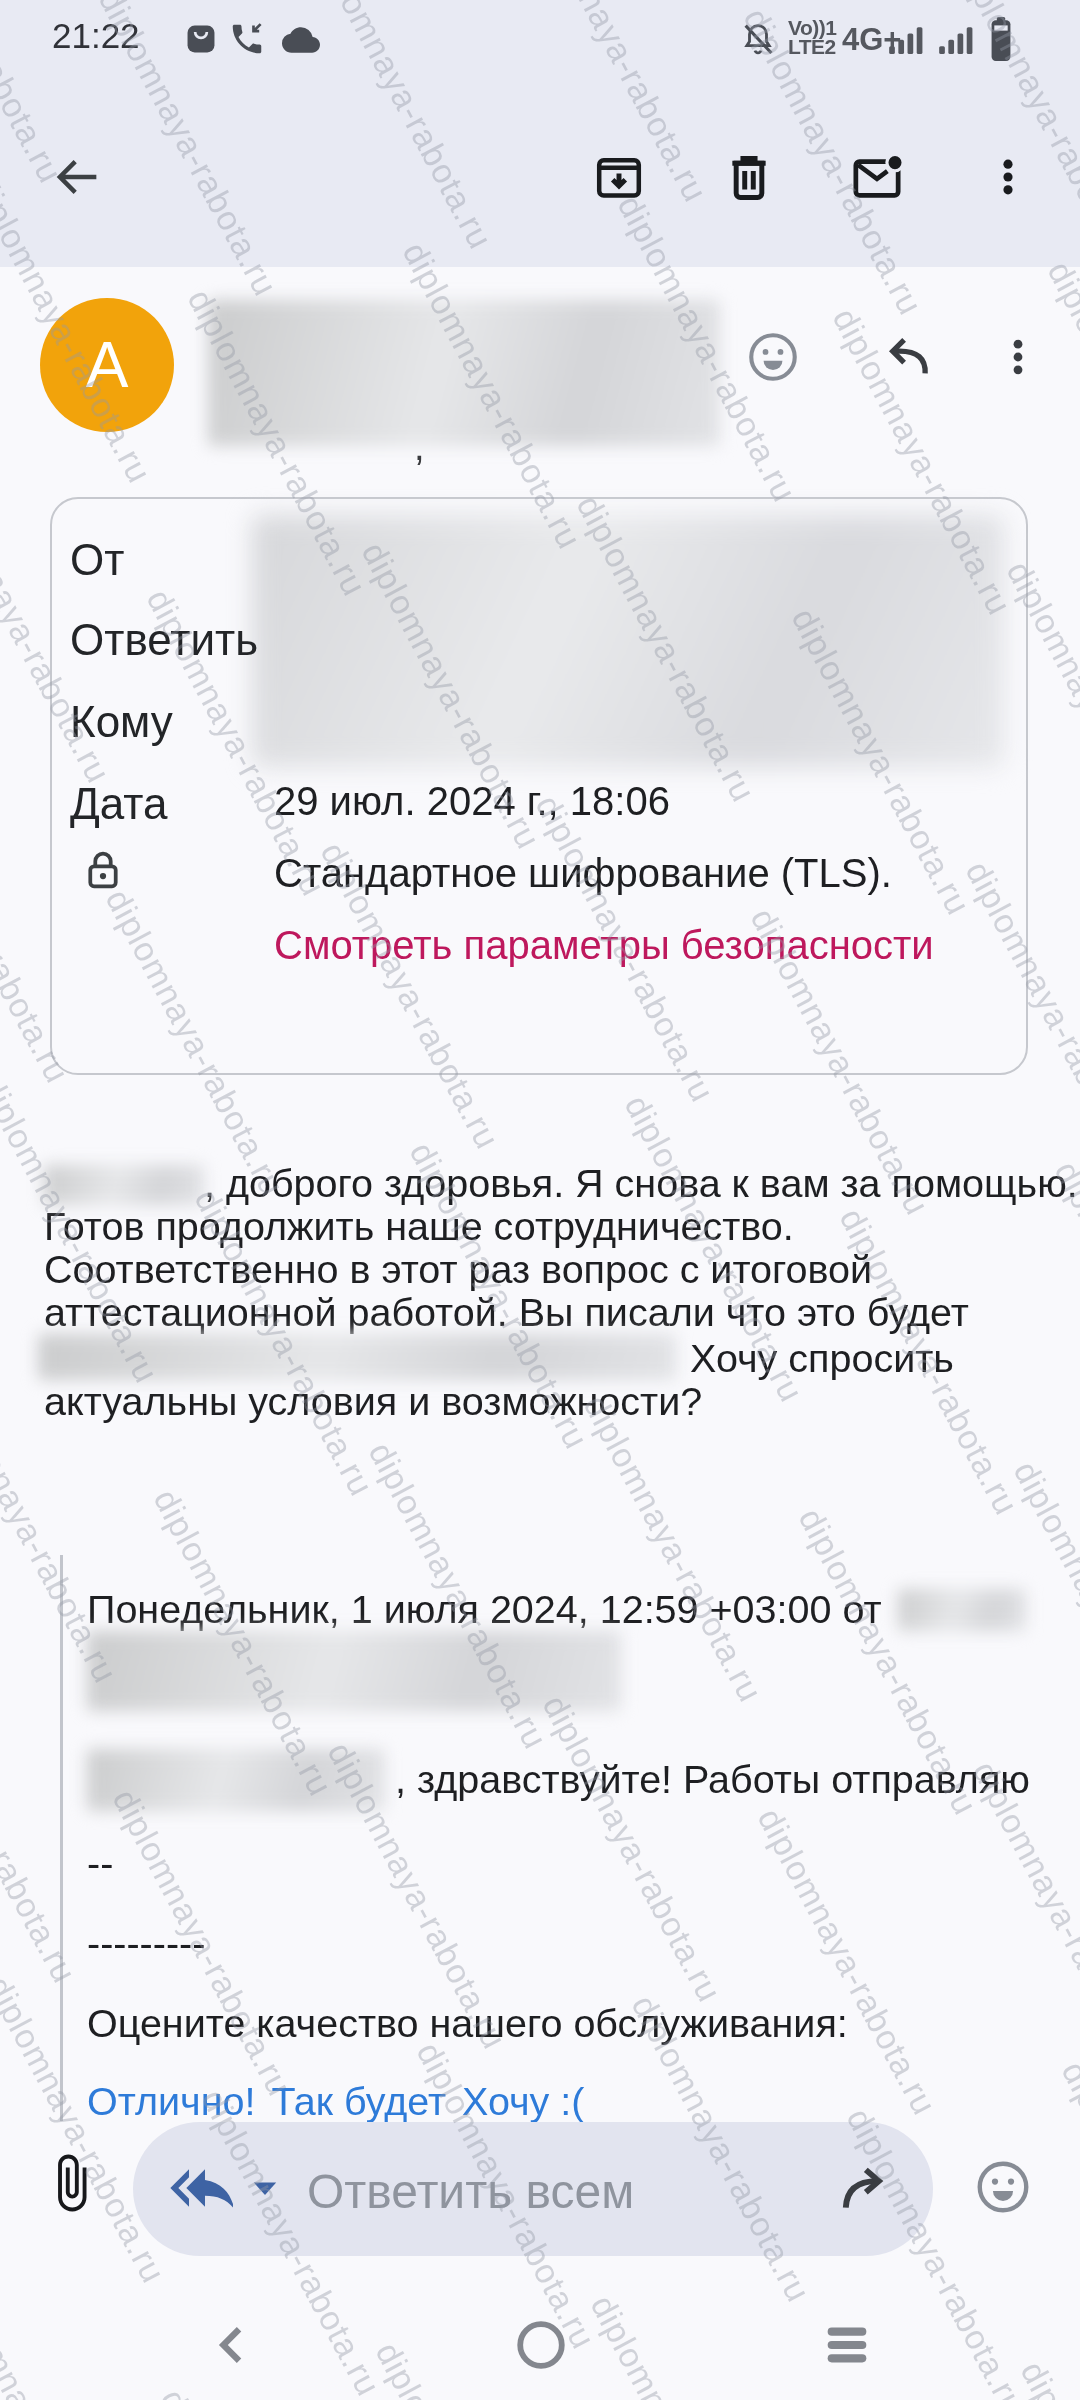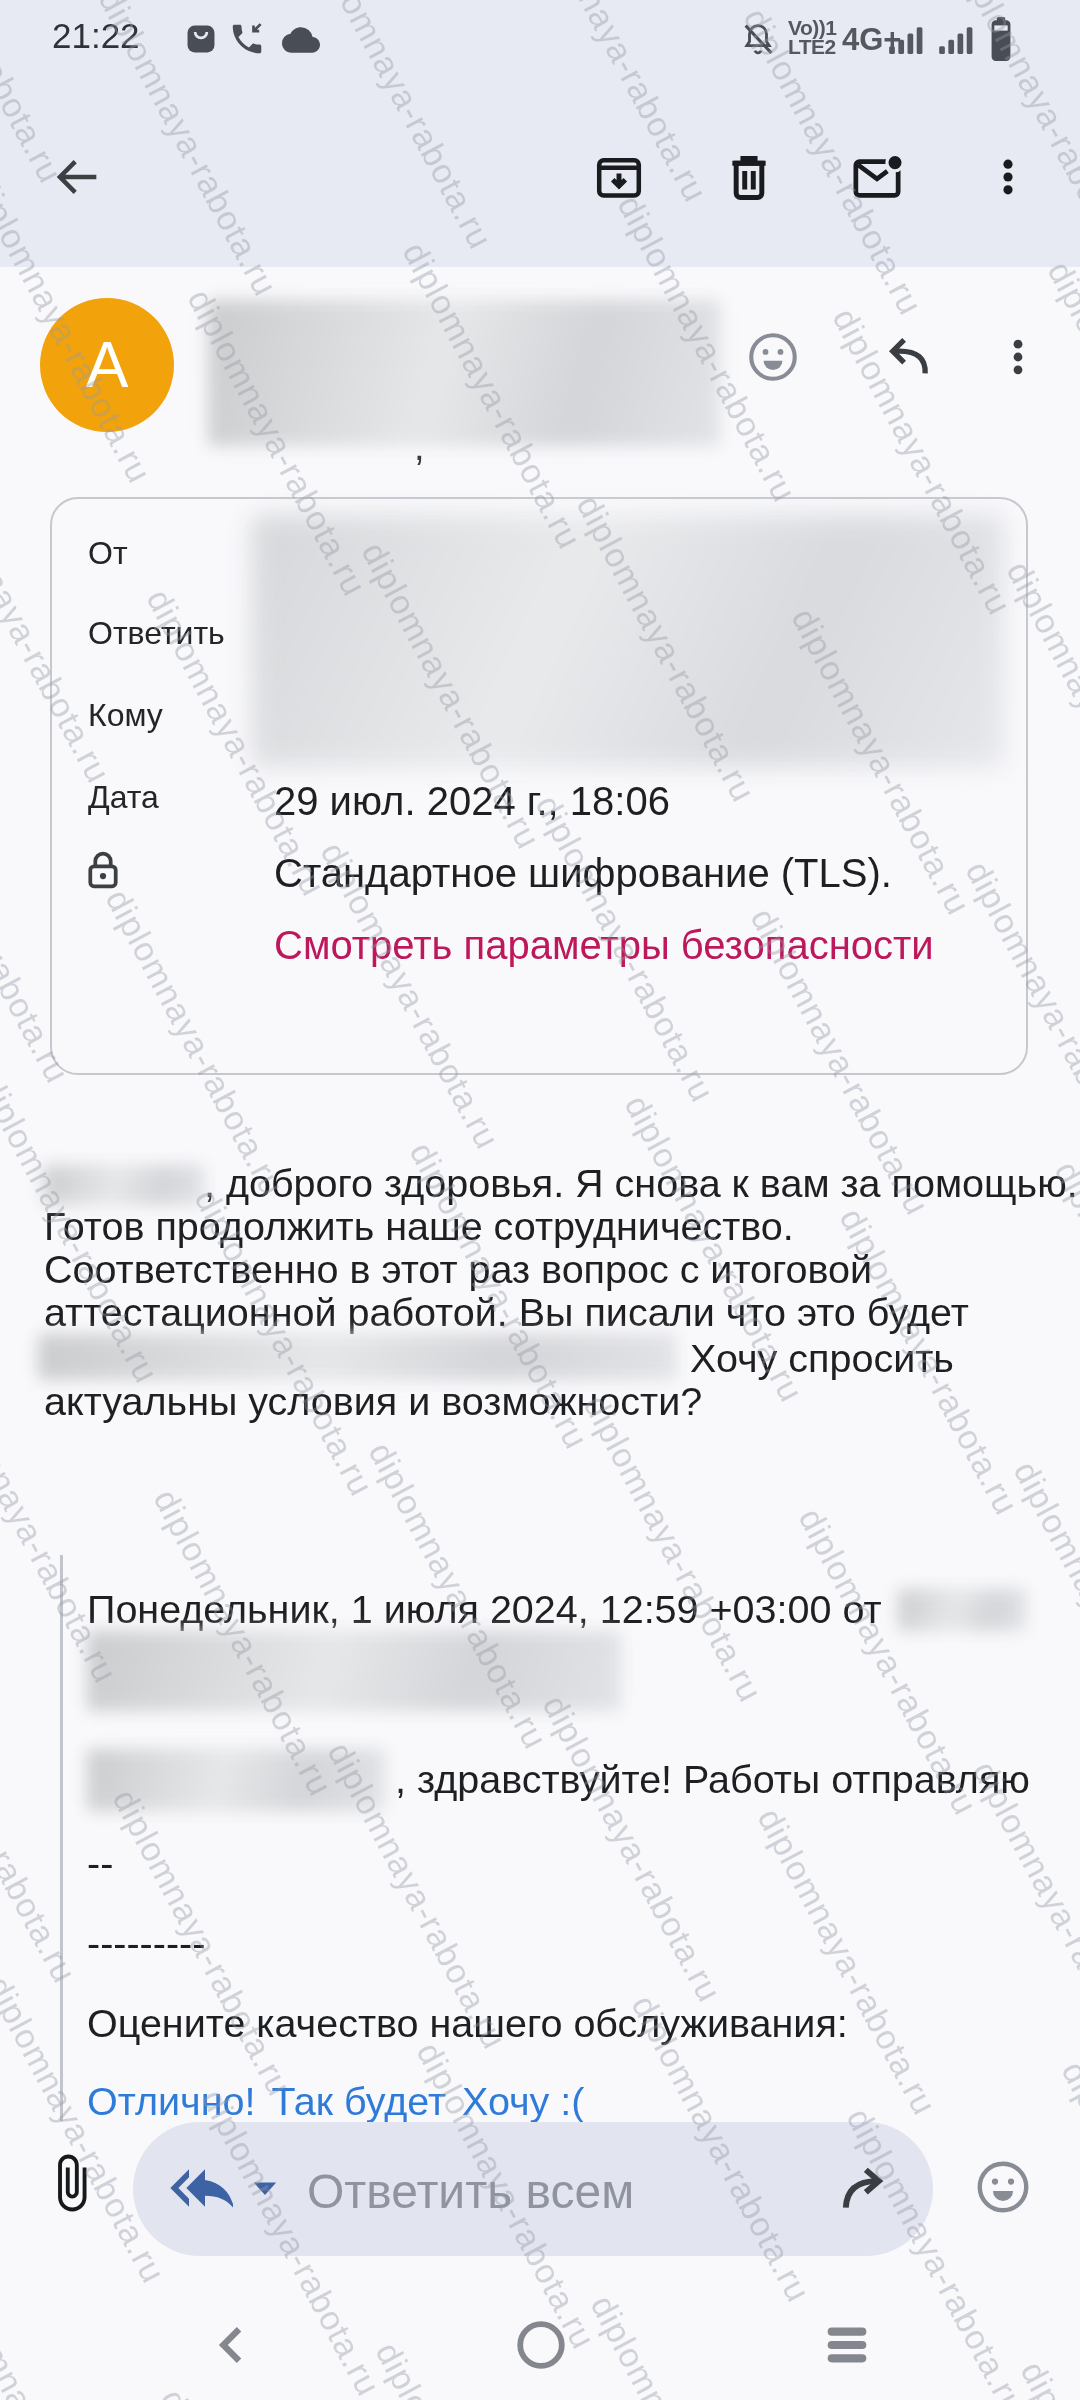--- a/index.html
+++ b/index.html
@@ -27,21 +27,21 @@
           background:#F2A30B;display:flex;align-items:center;justify-content:center;
           font-size:64px;color:#fff;}
   .blur-block{background:linear-gradient(105deg,#cbcccd 0%,#e6e7e9 45%,#d4d5d8 72%,#e2e3e6 100%);
               filter:blur(8px);border-radius:5px;}
   #name-blur{position:absolute;left:208px;top:12px;width:512px;height:146px;}
   #name-remnant{position:absolute;left:414px;top:138px;font-size:38px;color:#3a3b3e;}
   .hicon{position:absolute;top:40px;width:58px;height:58px;}
   
   #card{position:absolute;left:50px;top:497px;width:978px;height:578px;z-index:1;
         border:2.5px solid #C6C8CE;border-radius:28px;box-sizing:border-box;}
-  .card-label{position:absolute;left:36px;font-size:32px;color:#232528;}
+  .card-label{position:absolute;left:18px;font-size:44px;color:#232528;}
   .card-value{position:absolute;left:222px;font-size:40px;color:#1E1F22;white-space:nowrap;}
   #card-big-blur{position:absolute;left:200px;top:16px;width:752px;height:252px;filter:blur(12px);
         background:linear-gradient(115deg,#d6d7da 0%,#e9eaec 40%,#d9dade 70%,#e6e7ea 100%);border-radius:10px;}
   #lock-icon{position:absolute;left:26px;top:346px;width:50px;height:50px;}
   .sec-link{color:#be185d;cursor:pointer;}
   
   #body-text{position:absolute;left:44px;top:1162px;width:1010px;z-index:1;}
   .bline{font-size:39.5px;line-height:43px;white-space:nowrap;color:#1E1F22;}
   .inline-blur{display:inline-block;vertical-align:-8px;}
   

